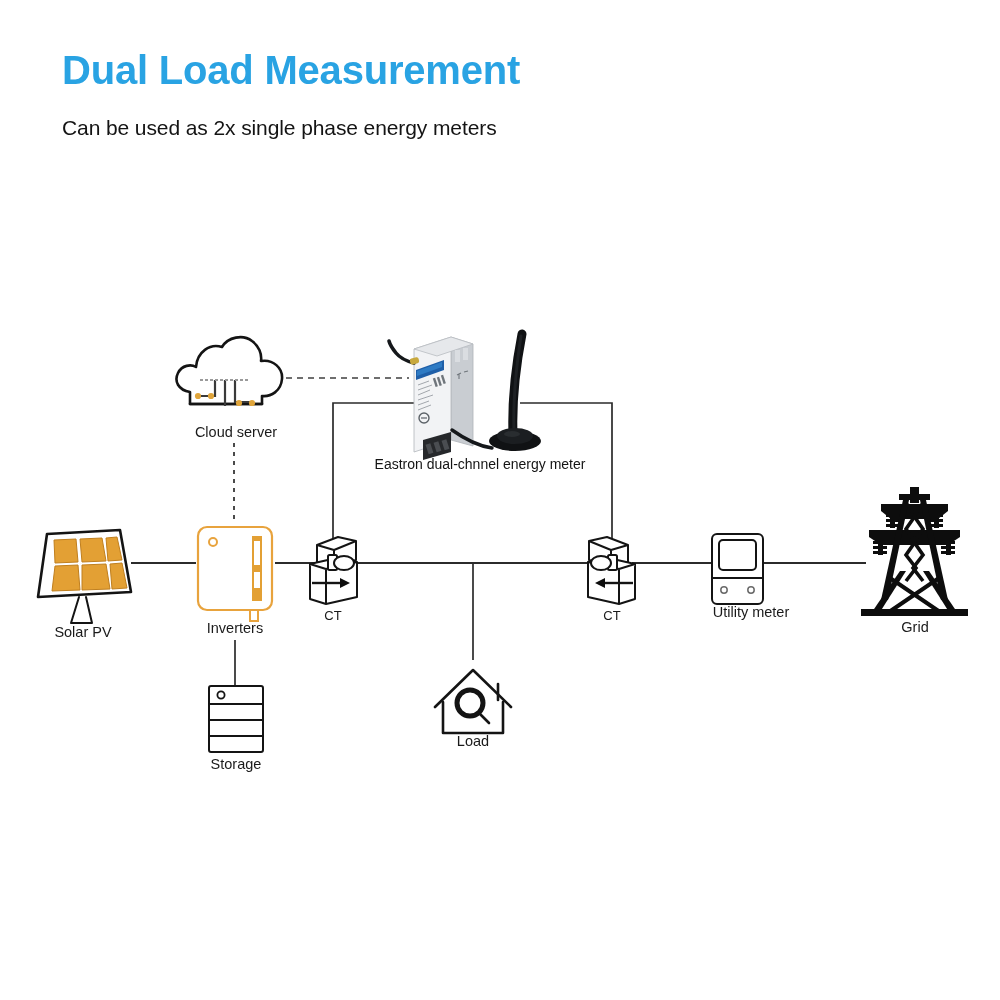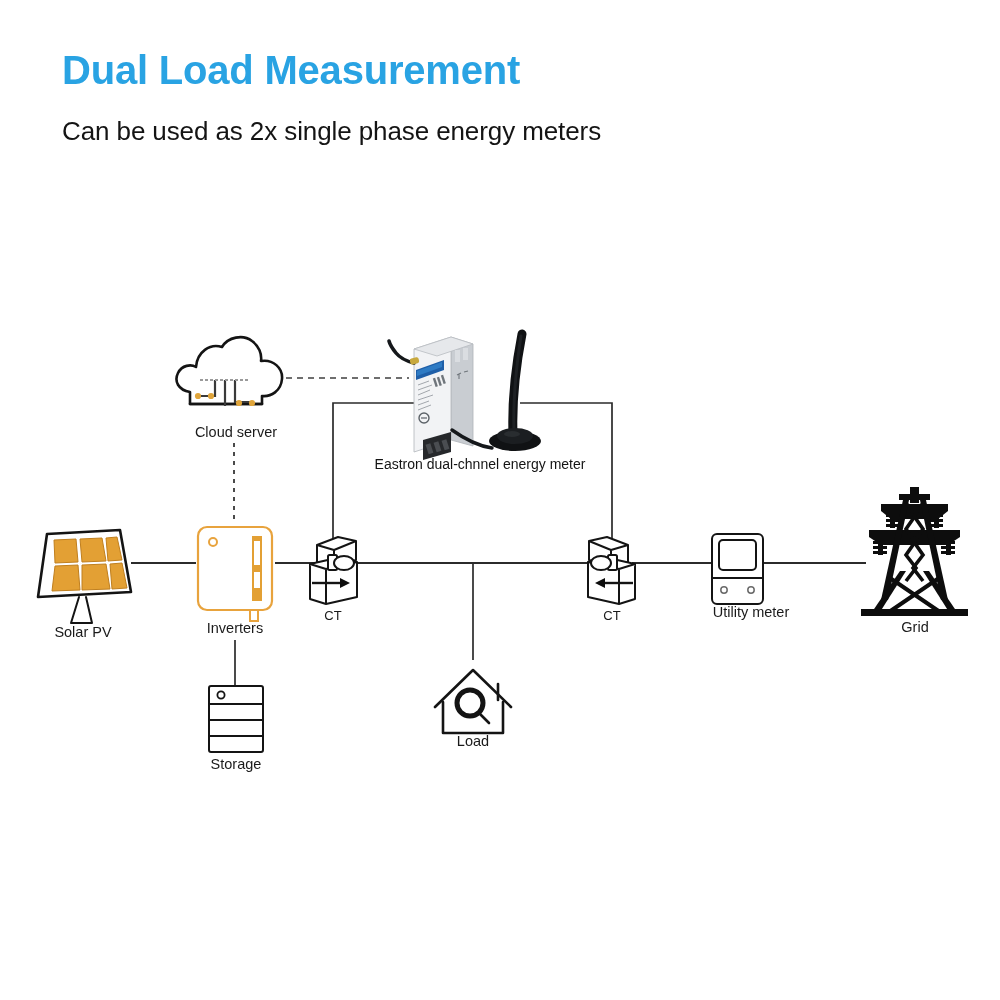--- a/index.html
+++ b/index.html
@@ -31,21 +31,21 @@
   .hdr-title {
     font-size: 40px;
     font-weight: bold;
     color: #29A3E3;
     letter-spacing: -0.2px;
     line-height: 1.1;
     margin: 0;
     white-space: nowrap;
   }
   .hdr-sub {
-    font-size: 26px;
+    font-size: 21px;
     font-weight: normal;
     color: #141414;
     margin: 0;
     padding-top: 24px;
     letter-spacing: -0.1px;
     white-space: nowrap;
   }
   #diagram {
     position: absolute;
     left: 0;

